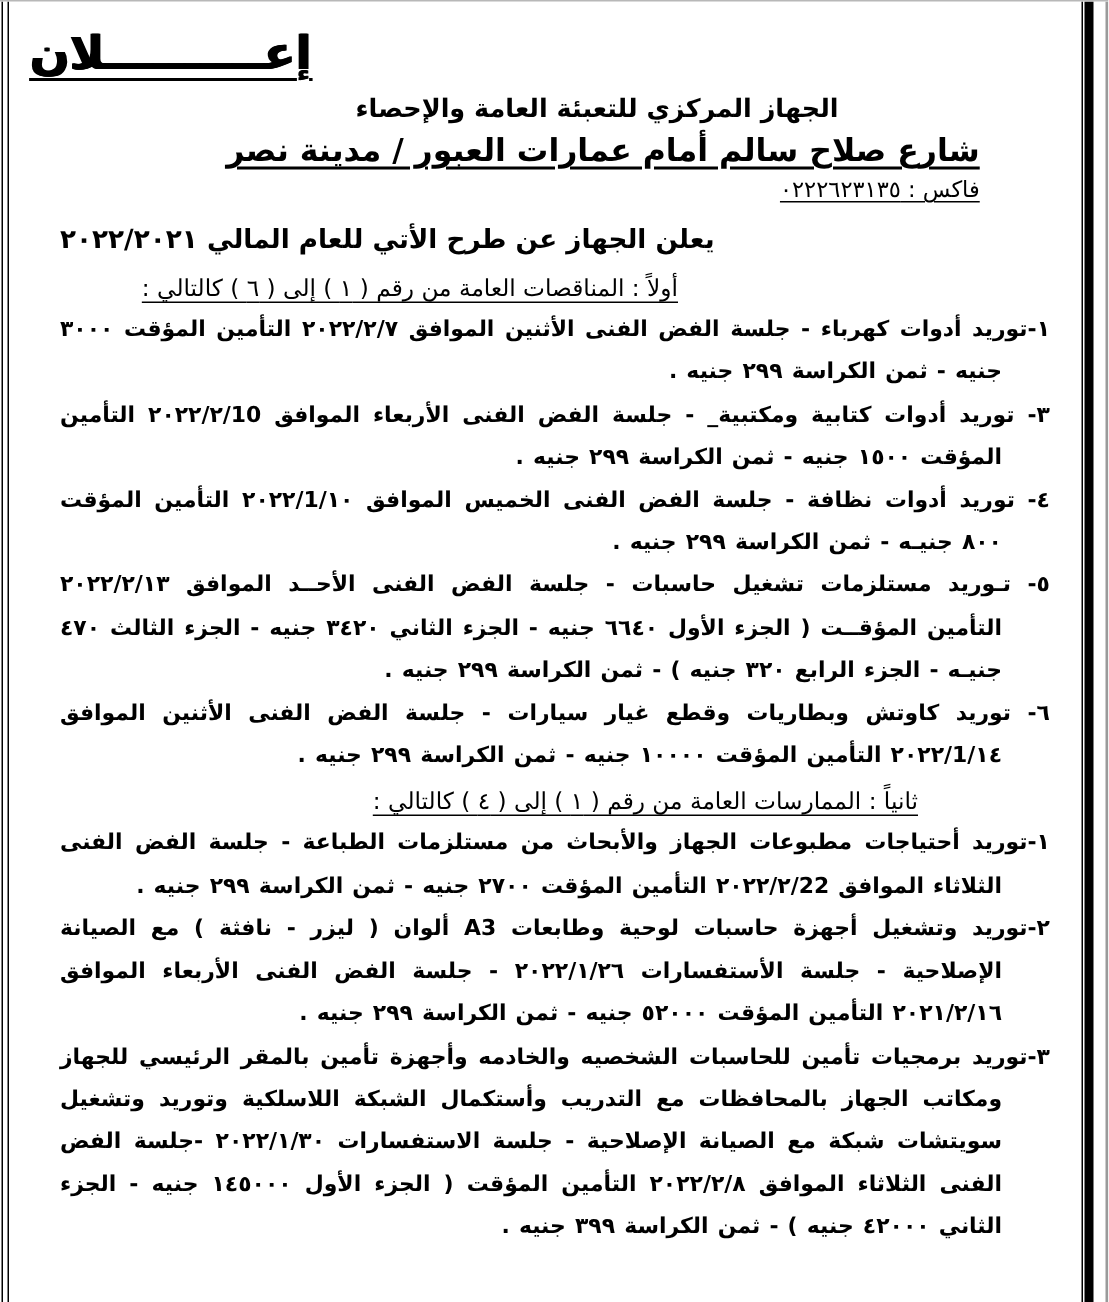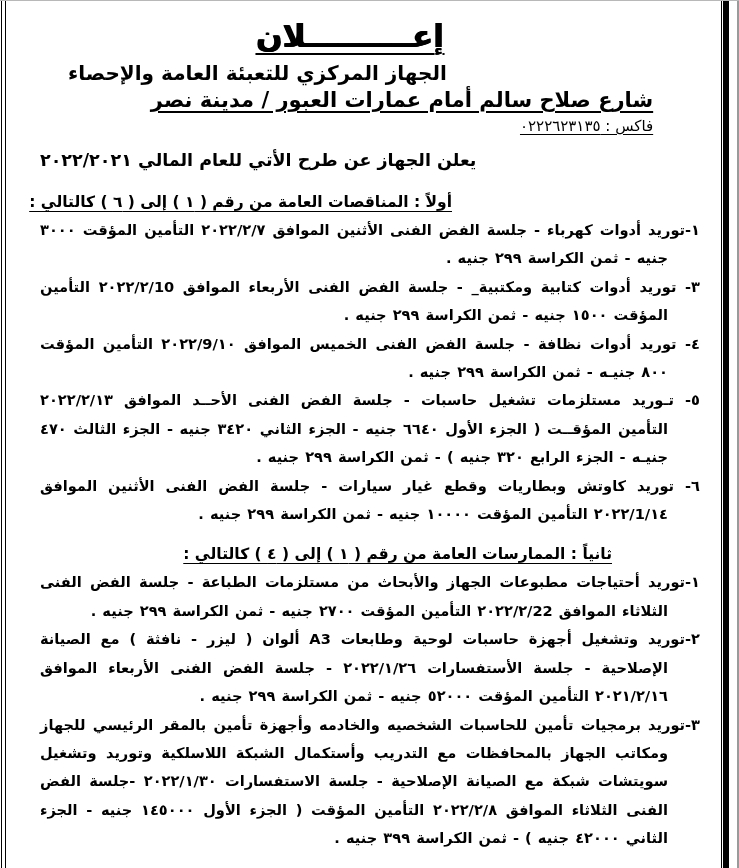--- a/index.html
+++ b/index.html
@@ -27,35 +27,35 @@
   .frame-right-edge { position:absolute; right:0;   top:0; bottom:0; width:2px; background:#9a9a9a; }
 
   .content {
     position: absolute;
     top: 0; right: 39px; left: 40px;
     padding-top: 14px;
   }
   .title {
     position: relative;
     left: -20px;
-    text-align: center;
+    text-align: left;
     font-size: 31px;
     font-weight: bold;
     line-height: 42px;
     text-decoration: underline;
     text-decoration-thickness: 2px;
     text-underline-offset: 6px;
     text-shadow: 0.6px 0 0 #000, -0.6px 0 0 #000;
     margin-bottom: 3px;
   }
   .org {
     position: relative;
     left: 28px;
-    text-align: left;
-    font-size: 20px;
+    text-align: center;
+    font-size: 17px;
     font-weight: bold;
     line-height: 27px;
   }
   .addr-block {
     position: relative;
     left: 32px;
     width: fit-content;
     margin: 0 auto;
     text-align: center;
   }
@@ -79,27 +79,27 @@
   }
   .announce {
     text-align: left;
     font-size: 17.5px;
     font-weight: bold;
     line-height: 32px;
     margin-top: 6px;
   }
   .heading {
     font-size: 15.5px;
-    font-weight: bold;
+    font-weight: normal;
     line-height: 28px;
     text-decoration: underline;
     text-underline-offset: 4px;
     white-space: nowrap;
     width: fit-content;
-    margin: 12px 0 0 0;
+    margin: 2px 0 0 0;
   }
   .heading.h1 { margin-right: 248px; }
   .heading.h2 { margin-right: 88px; }
   .item {
     margin: 0;
     font-size: 14.6px;
     font-weight: bold;
     line-height: 28.4px;
     text-align: justify;
     padding-right: 32px;
@@ -127,21 +127,21 @@
       <div class="address">شارع صلاح سالم أمام عمارات العبور / مدينة نصر</div>
       <div class="fax">فاكس : ٠٢٢٢٦٢٣١٣٥</div>
     </div>
 
     <div class="announce">يعلن الجهاز عن طرح الأتي للعام المالي ٢٠٢٢/٢٠٢١</div>
 
     <div class="heading h1">أولاً : المناقصات العامة من رقم ( ١ ) إلى ( ٦ ) كالتالي :</div>
 
     <p class="item">١-توريد أدوات كهرباء - جلسة الفض الفنى الأثنين الموافق ٢٠٢٢/٢/٧ التأمين المؤقت ٣٠٠٠ جنيه - ثمن الكراسة ٢٩٩ جنيه .</p>
     <p class="item">٣- توريد أدوات كتابية ومكتبية_ - جلسة الفض الفنى الأربعاء الموافق ٢٠٢٢/٢/10 التأمين المؤقت ١٥٠٠ جنيه - ثمن الكراسة ٢٩٩ جنيه .</p>
-    <p class="item">٤- توريد أدوات نظافة - جلسة الفض الفنى الخميس الموافق ٢٠٢٢/9/١٠ التأمين المؤقت ٨٠٠ جنيـه - ثمن الكراسة ٢٩٩ جنيه .</p>
+    <p class="item">٤- توريد أدوات نظافة - جلسة الفض الفنى الخميس الموافق ٢٠٢٢/1/١٠ التأمين المؤقت ٨٠٠ جنيـه - ثمن الكراسة ٢٩٩ جنيه .</p>
     <p class="item">٥- تـوريد مستلزمات تشغيل حاسبات - جلسة الفض الفنى الأحــد الموافق ٢٠٢٢/٢/١٣ التأمين المؤقــت ( الجزء الأول ٦٦٤٠ جنيه - الجزء الثاني ٣٤٢٠ جنيه - الجزء الثالث ٤٧٠ جنيـه - الجزء الرابع ٣٢٠ جنيه ) - ثمن الكراسة ٢٩٩ جنيه .</p>
     <p class="item">٦- توريد كاوتش وبطاريات وقطع غيار سيارات - جلسة الفض الفنى الأثنين الموافق ٢٠٢٢/1/١٤ التأمين المؤقت ١٠٠٠٠ جنيه - ثمن الكراسة ٢٩٩ جنيه .</p>
 
     <div class="heading h2">ثانياً : الممارسات العامة من رقم ( ١ ) إلى ( ٤ ) كالتالي :</div>
 
     <p class="item">١-توريد أحتياجات مطبوعات الجهاز والأبحاث من مستلزمات الطباعة - جلسة الفض الفنى الثلاثاء الموافق ٢٠٢٢/٢/22 التأمين المؤقت ٢٧٠٠ جنيه - ثمن الكراسة ٢٩٩ جنيه .</p>
     <p class="item">٢-توريد وتشغيل أجهزة حاسبات لوحية وطابعات A3 ألوان ( ليزر - نافثة ) مع الصيانة الإصلاحية - جلسة الأستفسارات ٢٠٢٢/١/٢٦ - جلسة الفض الفنى الأربعاء الموافق ٢٠٢١/٢/١٦ التأمين المؤقت ٥٢٠٠٠ جنيه - ثمن الكراسة ٢٩٩ جنيه .</p>
     <p class="item">٣-توريد برمجيات تأمين للحاسبات الشخصيه والخادمه وأجهزة تأمين بالمقر الرئيسي للجهاز ومكاتب الجهاز بالمحافظات مع التدريب وأستكمال الشبكة اللاسلكية وتوريد وتشغيل سويتشات شبكة مع الصيانة الإصلاحية - جلسة الاستفسارات ٢٠٢٢/١/٣٠ -جلسة الفض الفنى الثلاثاء الموافق ٢٠٢٢/٢/٨ التأمين المؤقت ( الجزء الأول ١٤٥٠٠٠ جنيه - الجزء الثاني ٤٢٠٠٠ جنيه ) - ثمن الكراسة ٣٩٩ جنيه .</p>
 
   </div>

